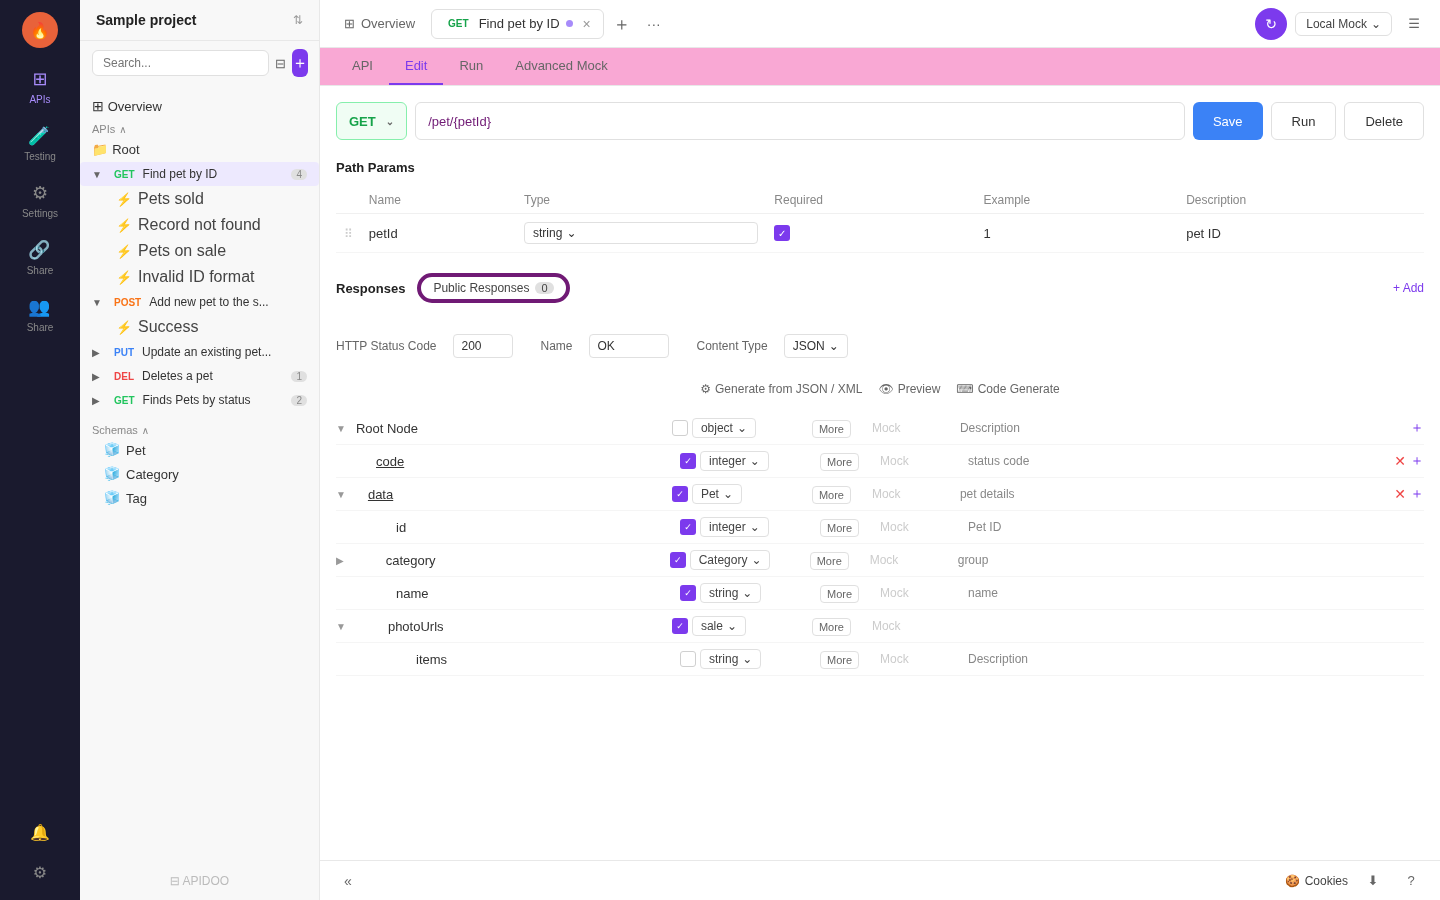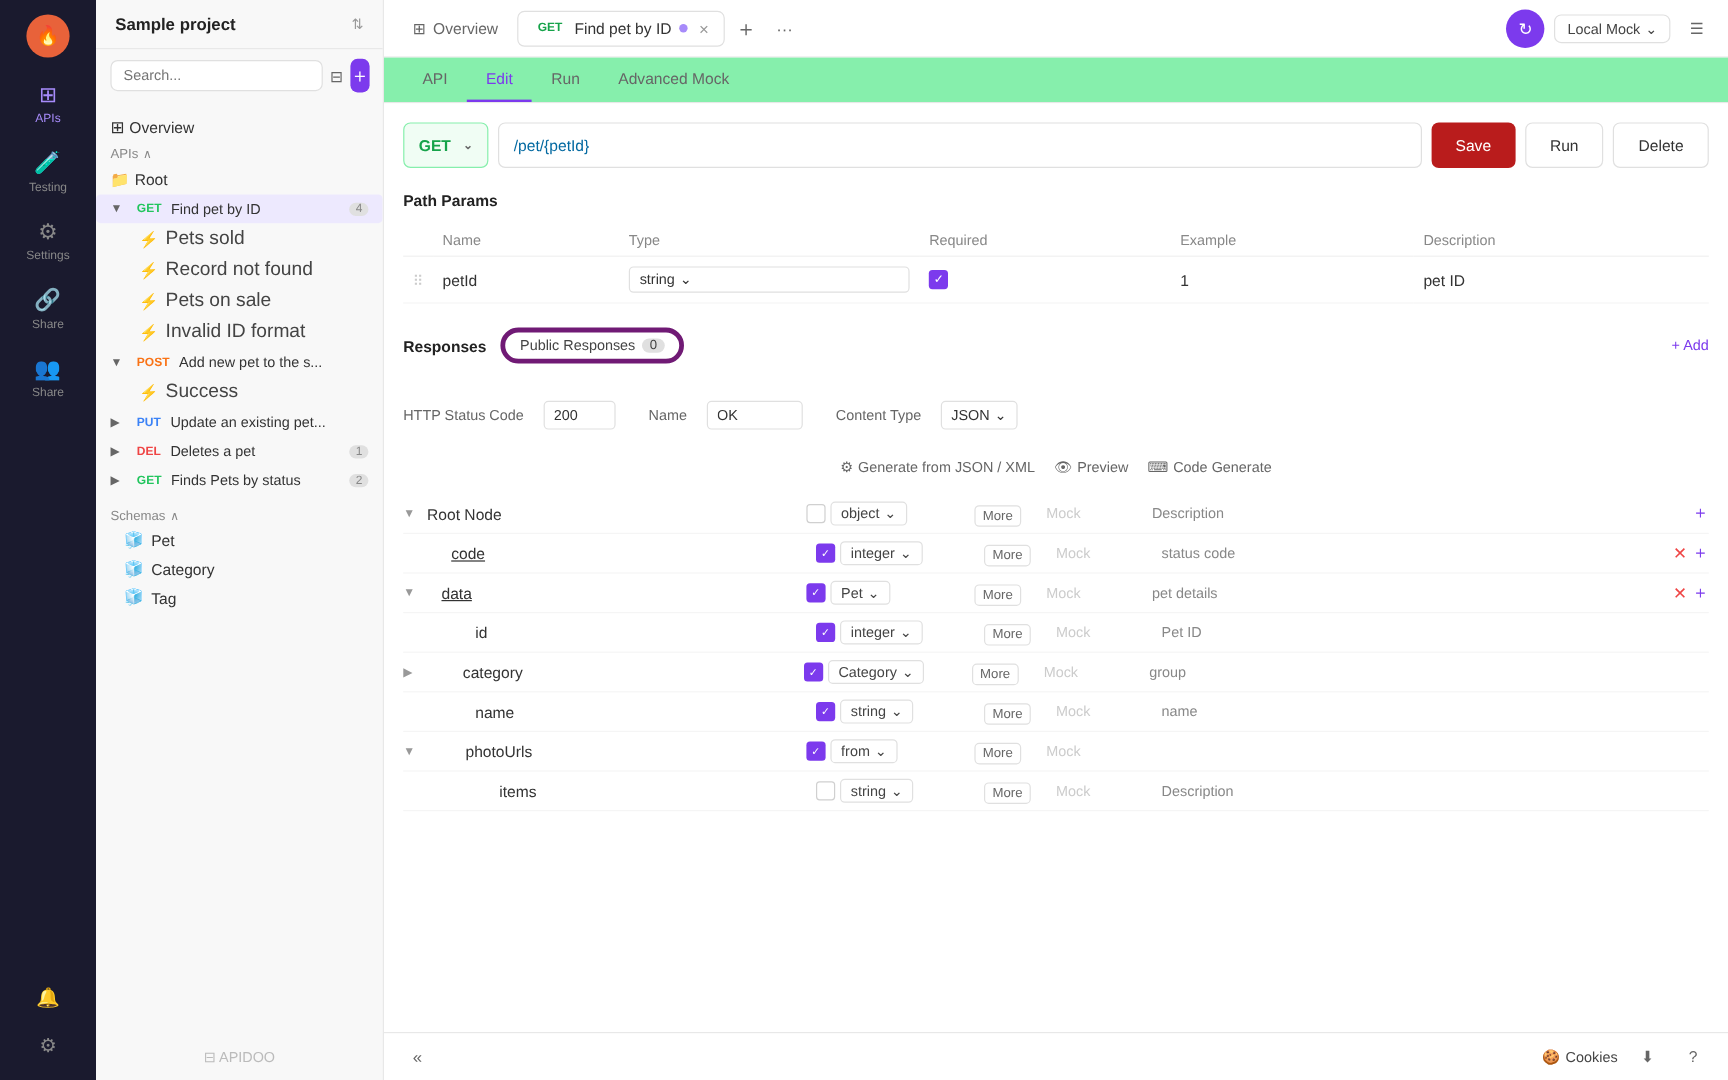--- a/index.html
+++ b/index.html
@@ -54,33 +54,33 @@
     .tab-close { font-size: 14px; color: #999; margin-left: 4px; }
     .tab-add { width: 28px; height: 28px; display: flex; align-items: center; justify-content: center; color: #666; cursor: pointer; border-radius: 4px; font-size: 18px; }
     .tab-more { width: 28px; height: 28px; display: flex; align-items: center; justify-content: center; color: #666; cursor: pointer; border-radius: 4px; font-size: 14px; }
     .tabs-spacer { flex: 1; }
     .tabs-right { display: flex; align-items: center; gap: 8px; }
     .tabs-sync-btn { width: 32px; height: 32px; border-radius: 50%; background: #7c3aed; display: flex; align-items: center; justify-content: center; color: white; font-size: 14px; cursor: pointer; }
     .tabs-env { display: flex; align-items: center; gap: 4px; padding: 4px 10px; border: 1px solid #e0e0e0; border-radius: 6px; font-size: 12px; color: #444; cursor: pointer; }
     .tabs-menu { width: 28px; height: 28px; display: flex; align-items: center; justify-content: center; color: #666; cursor: pointer; }
 
     
-    .content-tabs { display: flex; gap: 0; padding: 0 16px; border-bottom: 1px solid #e8e8e8; background: #86efac; }
+    .content-tabs { display: flex; gap: 0; padding: 0 16px; border-bottom: 1px solid #e8e8e8; background: #f9a8d4; }
     .ctab { padding: 10px 16px; font-size: 13px; color: #666; cursor: pointer; border-bottom: 2px solid transparent; }
     .ctab.active { color: #7c3aed; border-bottom-color: #7c3aed; font-weight: 500; }
 
     
     .editor { flex: 1; overflow-y: auto; padding: 16px; background: #fff; }
 
     
     .url-bar { display: flex; align-items: center; gap: 8px; margin-bottom: 20px; }
     .method-select { display: flex; align-items: center; gap: 6px; padding: 0 12px; height: 38px; background: #f0fdf4; border: 1px solid #86efac; border-radius: 6px; font-size: 13px; font-weight: 700; color: #16a34a; cursor: pointer; }
     .method-select-arrow { font-size: 10px; color: #666; margin-left: 4px; }
-    .url-input { flex: 1; height: 38px; border: 1px solid #e0e0e0; border-radius: 6px; padding: 0 12px; font-size: 13px; color: #0369a1; outline: none; }
-    .btn-save { height: 38px; padding: 0 20px; background: #b91c1c; color: white; border: none; border-radius: 6px; font-size: 13px; font-weight: 500; cursor: pointer; }
+    .url-input { flex: 1; height: 38px; border: 1px solid #e0e0e0; border-radius: 6px; padding: 0 12px; font-size: 13px; color: #701a75; outline: none; }
+    .btn-save { height: 38px; padding: 0 20px; background: #3b82f6; color: white; border: none; border-radius: 6px; font-size: 13px; font-weight: 500; cursor: pointer; }
     .btn-run { height: 38px; padding: 0 20px; background: #fff; color: #333; border: 1px solid #e0e0e0; border-radius: 6px; font-size: 13px; cursor: pointer; }
     .btn-delete { height: 38px; padding: 0 20px; background: #fff; color: #333; border: 1px solid #e0e0e0; border-radius: 6px; font-size: 13px; cursor: pointer; }
 
     
     .section-title { font-size: 13px; font-weight: 600; color: #222; margin-bottom: 12px; }
 
     
     .path-params { margin-bottom: 20px; }
     .params-table { width: 100%; border-collapse: collapse; }
     .params-table th { text-align: left; padding: 6px 8px; font-size: 12px; color: #888; font-weight: 500; border-bottom: 1px solid #f0f0f0; }
@@ -499,21 +499,21 @@
         </div>
 
         <div class="schema-row">
           <span class="collapse-arrow">▼</span>
           <div class="schema-col-name schema-col-name-indent2">photoUrls</div>
           <div class="schema-col-checkbox">
               <div class="checkbox-checked">✓</div>
             </div>
           <div class="schema-col-type">
             <div class="type-badge">
-              <span>from</span>
+              <span>sale</span>
               <span>⌄</span>
             </div>
           </div>
           <div class="schema-col-more"><span class="more-btn">More</span></div>
           <div class="schema-col-mock">Mock</div>
           <div class="schema-col-actions"></div>
         </div>
 
         <div class="schema-row">
           <span style="width:20px;display:inline-block;"></span>

